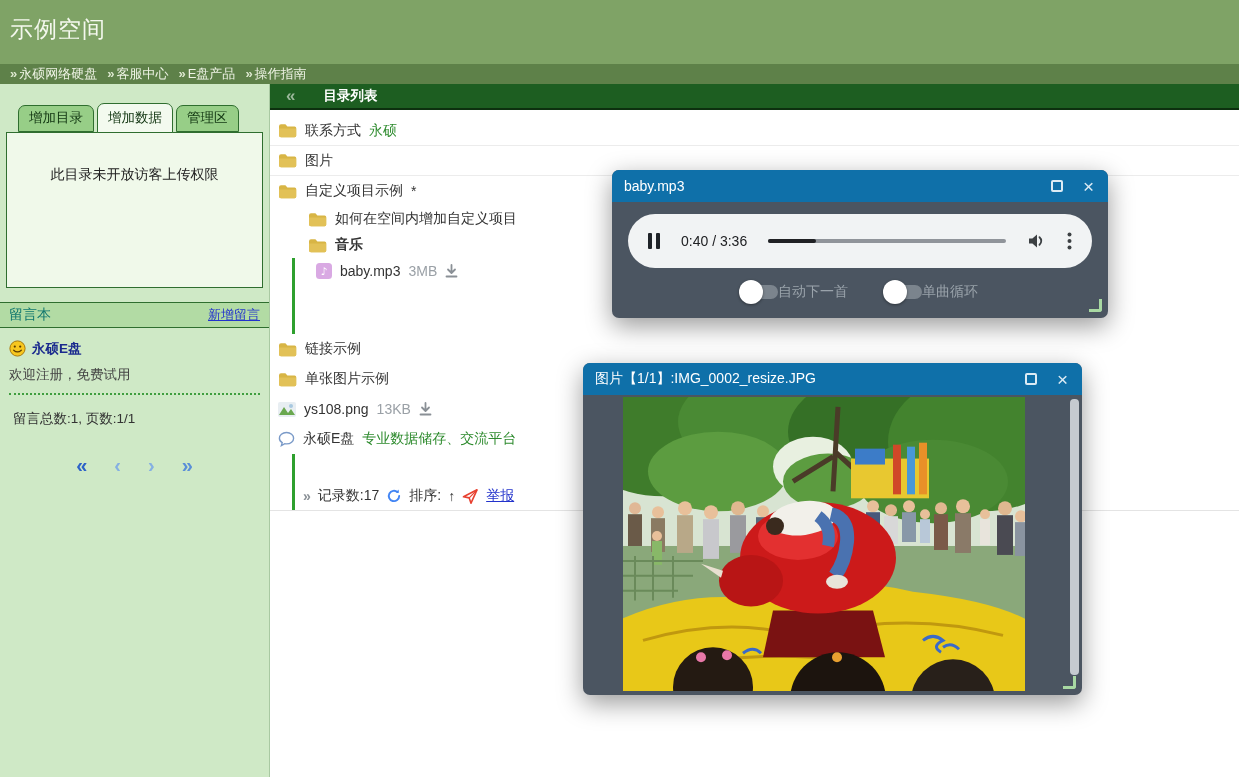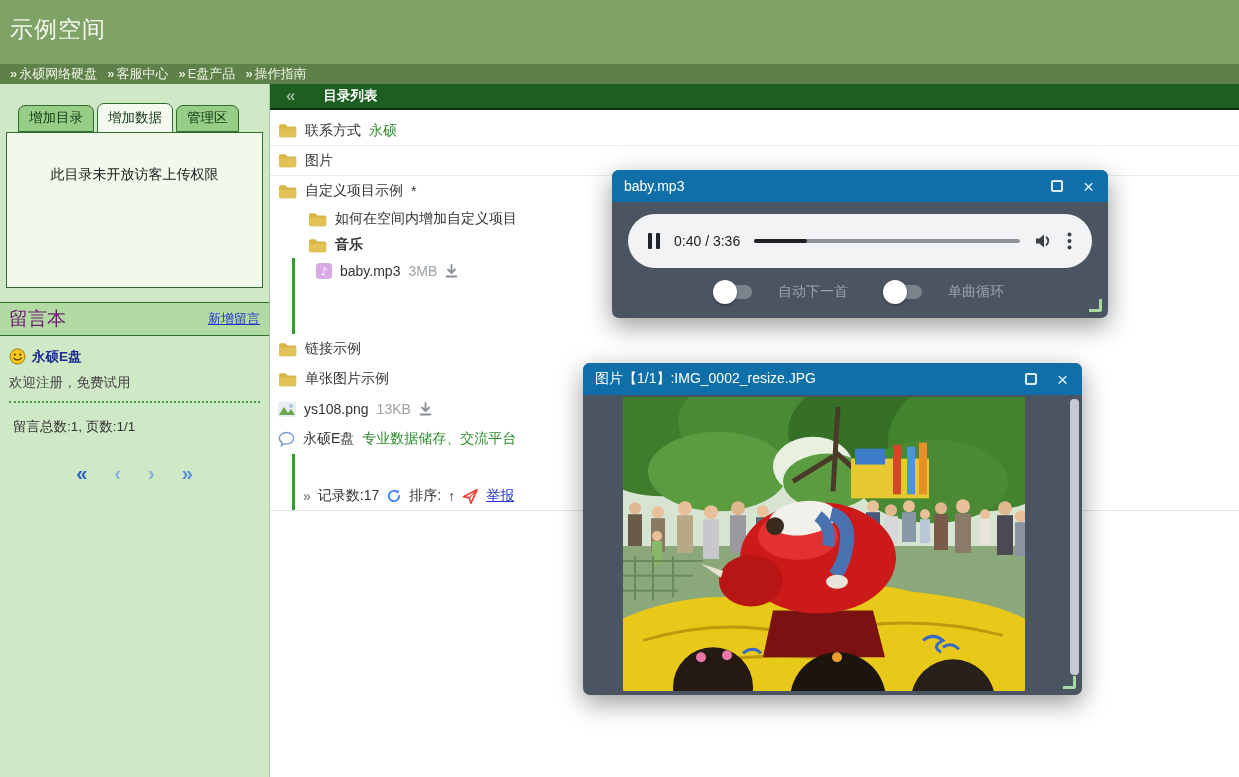--- a/index.html
+++ b/index.html
@@ -26,21 +26,21 @@
     font-size:13.5px; color:#113511; padding:3px 10px 4px; cursor:pointer; }
   .tab.active { background:#f3faef; padding:5px 10px 5px; margin-bottom:-1.5px; }
   .upload-panel { border:1.5px solid #2f6e2f; background:var(--panel-green);
     margin:0 6px; height:156px; text-align:center; padding-top:33px;
     font-size:14px; color:#222; position:relative; z-index:1; }
 
   
   .gb-header { margin-top:14px; border-top:1.5px solid #2f6e2f; border-bottom:1.5px solid #2f6e2f;
     background:var(--gb-header-green); display:flex; justify-content:space-between;
     align-items:center; padding:3px 9px; }
-  .gb-title { font-size:19px; color:#701a75; }
+  .gb-title { font-size:14px; color:#0f766e; }
   .gb-new { font-size:13px; color:var(--link-blue); text-decoration:underline; cursor:pointer; }
   .gb-entry { padding:12px 9px 0; }
   .gb-author-line { display:flex; align-items:center; gap:6px; }
   .gb-author { font-size:13.5px; font-weight:bold; color:#1a2a8e; }
   .gb-text { font-size:13.5px; color:#444; padding:8px 0 9px; border-bottom:2px dotted #3f9e3f; }
   .gb-stats { text-align:left; font-size:13.5px; color:#333; padding:15px 4px 0; }
   .gb-pager { margin-top:27px; display:flex; justify-content:center; gap:27px;
     font-size:20px; font-weight:bold; }
   .pg { cursor:pointer; line-height:20px; }
   .pg.strong { color:#2d63c8; } .pg.mid { color:#5b8fd8; } .pg.light { color:#85b0e2; }
@@ -79,28 +79,28 @@
   .win-image  { left:583px; top:363px; width:499px; height:332px; z-index:11; }
   .titlebar { height:32px; background:var(--window-blue); border-radius:7px 7px 0 0;
     display:flex; align-items:center; }
   .win-title { color:#fff; font-size:14px; margin-left:12px; flex:1; white-space:nowrap;
     overflow:hidden; }
   .btn-max { width:12px; height:12px; border:2px solid #dcebf4; border-radius:2px;
     margin-right:20px; cursor:pointer; }
   .btn-close { color:#dcebf4; font-size:19px; line-height:19px; margin-right:14px; cursor:pointer; }
 
   .audio-pill { margin:12px 16px 0; height:54px; background:#f1f3f4; border-radius:27px;
-    display:flex; align-items:center; padding:0 20px; gap:14px; }
+    display:flex; align-items:center; padding:0 20px; gap:21px; }
   .pause-btn { display:flex; gap:4px; cursor:pointer; }
   .pause-btn span { width:4px; height:16px; background:#1f2328; border-radius:1px; }
   .time-text { font-size:14px; color:#202124; white-space:nowrap; }
   .seek { flex:1; height:4px; background:#90949a; border-radius:2px; position:relative; cursor:pointer; }
   .seek-fill { position:absolute; left:0; top:0; bottom:0; background:#202124; border-radius:2px; }
   .toggles { margin-top:15px; display:flex; justify-content:center; gap:38px; }
-  .toggle-wrap { display:flex; align-items:center; gap:26px; }
+  .toggle-wrap { display:flex; align-items:center; gap:0; }
   .toggle { width:36px; height:14px; background:#7b848d; border-radius:7px; position:relative; cursor:pointer; }
   .knob { position:absolute; left:-3px; top:-5px; width:24px; height:24px; background:#fff;
     border-radius:50%; box-shadow:0 1px 3px rgba(0,0,0,.4); }
   .toggle-label { color:#9aa3ab; font-size:14px; }
   .resize-corner { position:absolute; right:6px; bottom:6px; width:13px; height:13px;
     border-right:3px solid #a8d8a2; border-bottom:3px solid #a8d8a2;
     border-bottom-right-radius:3px; cursor:nwse-resize; }
 
   .photo-area { position:absolute; left:40px; top:2px; width:402px; height:294px; }
   .photo-area svg { display:block; width:100%; height:100%; }

